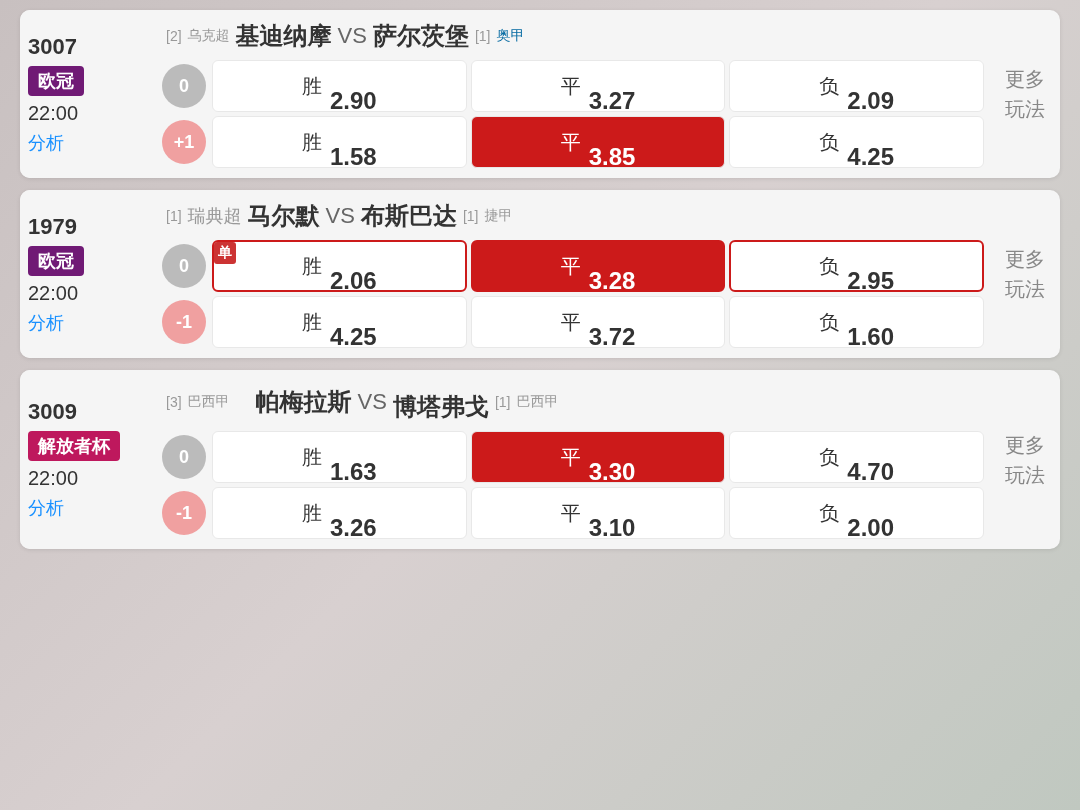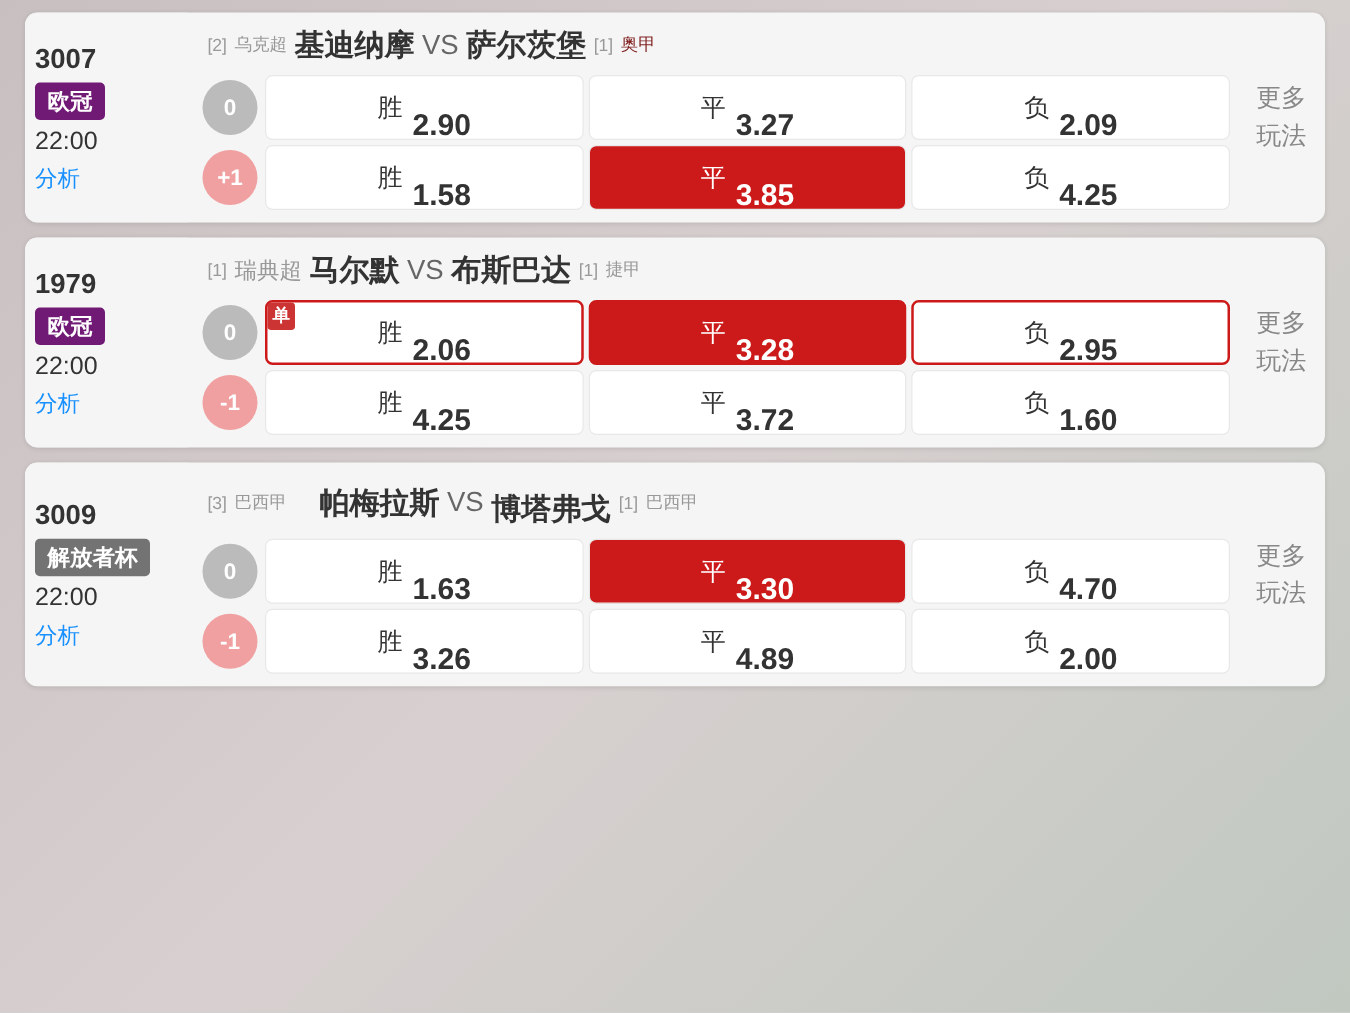--- a/index.html
+++ b/index.html
@@ -59,21 +59,21 @@
     }
 
     .league-badge {
       border-radius: 4px;
       padding: 3px 10px;
       font-size: 18px;
       font-weight: 600;
       color: white;
     }
     .league-badge.orange { background: #701a75; }
-    .league-badge.purple { background: #737373; }
+    .league-badge.purple { background: #be185d; }
 
     .match-time {
       font-size: 20px;
       color: #333;
     }
 
     .analyze-link {
       font-size: 18px;
       color: #1890ff;
     }
@@ -203,21 +203,21 @@
         <div class="analyze-link">分析</div>
       </div>
       <div class="right-panel">
         <div class="match-title-row">
       <span style="font-size:14px;color:#999;">[2]</span>
       <span style="font-size:14px;color:#999;">乌克超</span>
       <span style="font-size:24px;font-weight:700;color:#333;">基迪纳摩</span>
       <span style="font-size:22px;color:#666;"> VS </span>
       <span style="font-size:24px;font-weight:700;color:#333;text-align:right;">萨尔茨堡</span>
       <span style="font-size:14px;color:#999;">[1]</span>
-      <span style="font-size:14px;color:#7f1d1d;">奥甲</span>
+      <span style="font-size:14px;color:#0369a1;">奥甲</span>
     </div>
         <div class="odds-section">
           <div class="odds-row">
             <div class="handicap-badge gray">0</div>
             <div class="odds-cells">
               <div class="odds-cell-wrapper">
                 <div class="odds-cell">
                   <span class="odds-label">胜</span>
                   <span class="odds-value">2.90</span>
                 </div>
@@ -378,21 +378,21 @@
             <div class="odds-cells">
               <div class="odds-cell-wrapper">
                 <div class="odds-cell">
                   <span class="odds-label">胜</span>
                   <span class="odds-value">3.26</span>
                 </div>
               </div>
               <div class="odds-cell-wrapper">
                 <div class="odds-cell">
                   <span class="odds-label">平</span>
-                  <span class="odds-value">4.89</span>
+                  <span class="odds-value">3.10</span>
                 </div>
               </div>
               <div class="odds-cell-wrapper">
                 <div class="odds-cell">
                   <span class="odds-label">负</span>
                   <span class="odds-value">2.00</span>
                 </div>
               </div>
             </div>
           </div>

